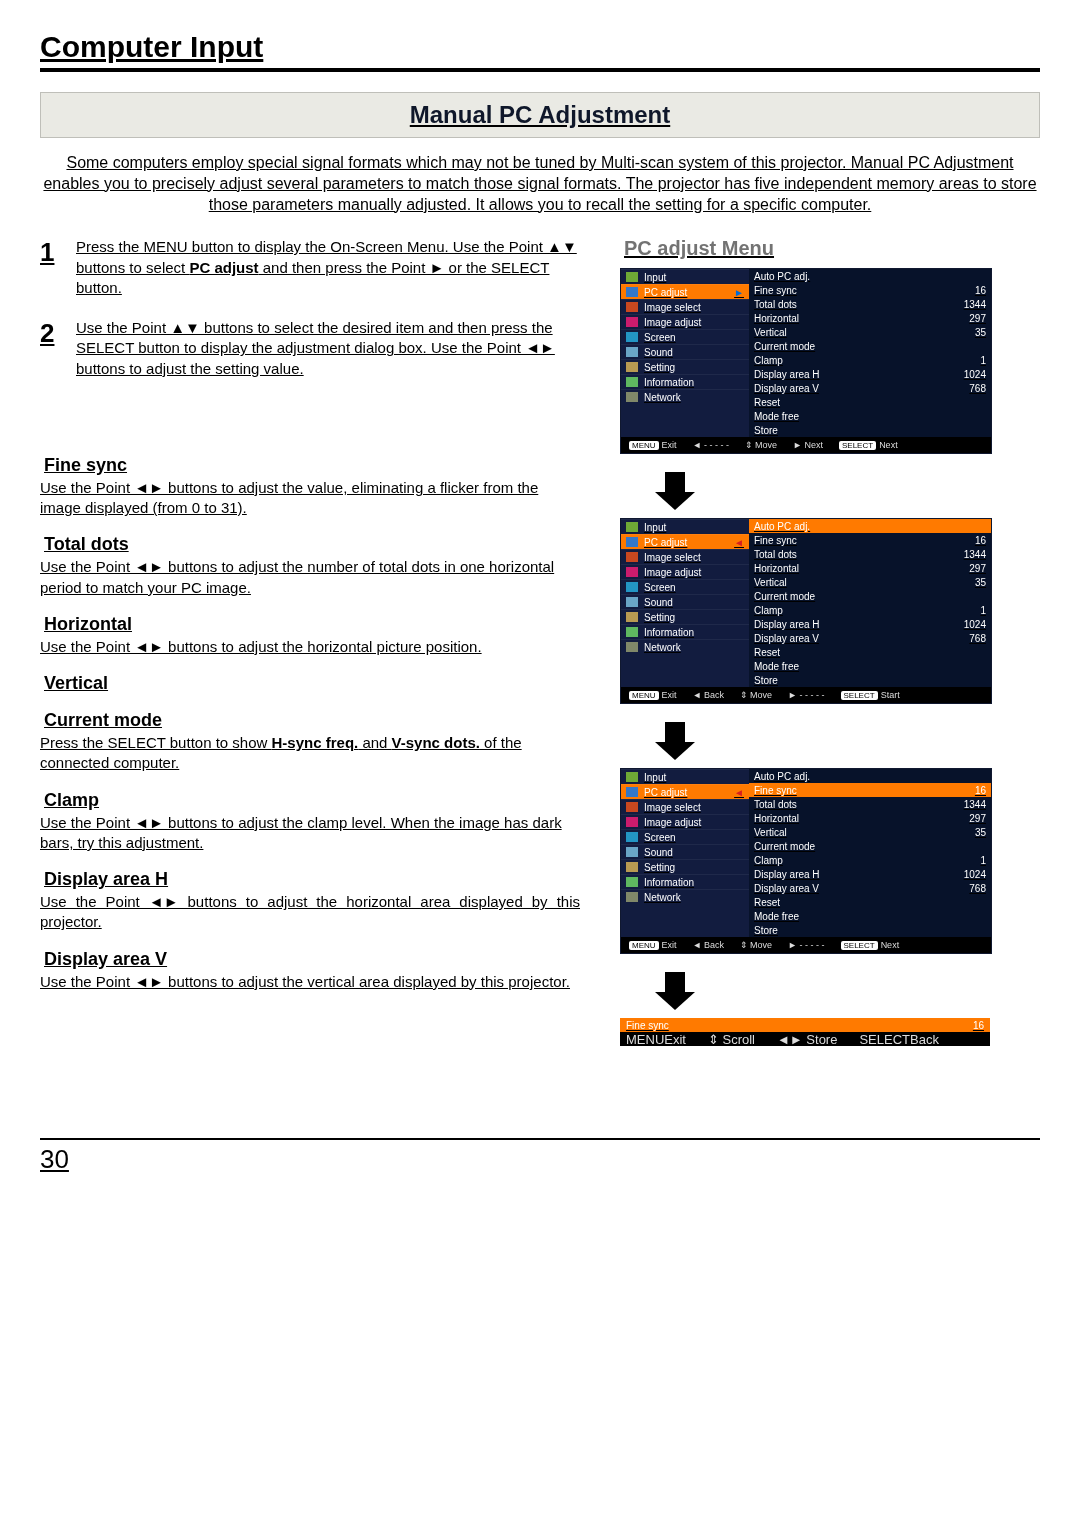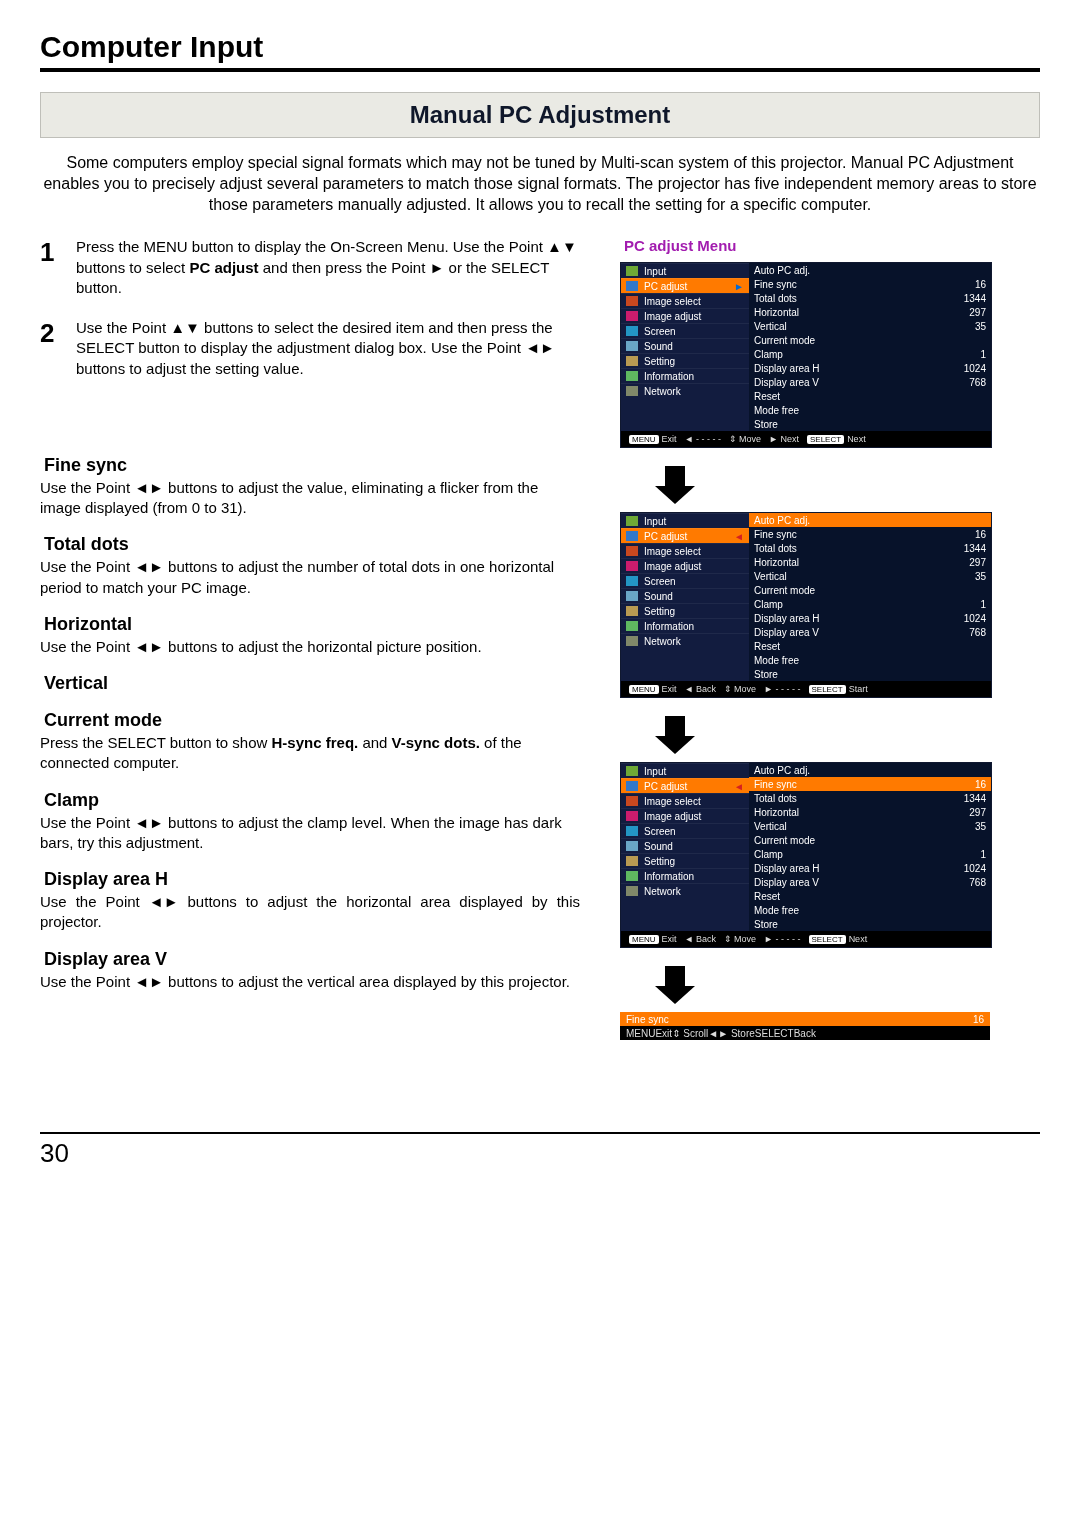--- a/index.html
+++ b/index.html
@@ -7,20 +7,21 @@
     padding: 0;
     font-family: Arial, Helvetica, sans-serif;
     background: #fff;
     width: 1080px;
     font-size: 15px;
   }
   .page {
     width: 1000px;
     margin: 0 auto;
     padding: 30px 17px;
+    text-decoration: underline;
   }
   .page-title {
     font-size: 30px;
     font-weight: bold;
     border-bottom: 4px solid #000;
     padding-bottom: 4px;
     margin-bottom: 20px;
   }
   .section-banner {
     background: #eaeae4;
@@ -65,23 +66,23 @@
   .param-title {
     font-size: 18px;
     font-weight: bold;
     margin: 16px 0 2px 4px;
   }
   .param-body {
     line-height: 1.35;
     margin-bottom: 4px;
   }
   .menu-title {
-    font-size: 15px;
+    font-size: 20px;
     font-weight: bold;
-    color: #a21caf;
+    color: #737373;
     margin: 0 0 8px 4px;
   }
   .osd {
     width: 370px;
     color: #fff;
     font-size: 10px;
     margin-bottom: 18px;
     border: 1px solid #101830;
   }
   .osd-body {
@@ -128,21 +129,21 @@
     font-weight: bold;
     margin-left: auto;
   }
   .osd-footer {
     background: #000;
     display: flex;
     align-items: center;
     height: 16px;
     padding: 0 8px;
     font-size: 9px;
-    gap: 8px;
+    gap: 16px;
     color: #ddd;
   }
   .osd-footer .fkey {
     display: inline-block;
     background: #fff;
     color: #000;
     padding: 0 3px;
     border-radius: 2px;
     font-size: 8px;
     margin-right: 3px;
@@ -183,25 +184,26 @@
     font-size: 10px;
     height: 14px;
     display: flex;
     align-items: center;
     padding: 0 6px;
     justify-content: space-between;
   }
   .adjust-bar-bottom {
     background: #000;
     color: #ddd;
-    font-size: 10px;
+    font-size: 13px;
     height: 14px;
     display: flex;
     align-items: center;
     padding: 0 6px;
+    gap: 22px;
   }
   .bottom-rule {
     border-top: 2px solid #000;
     margin-top: 92px;
     padding-top: 4px;
     font-size: 26px;
   }
   
   .ic-input{background:#6ea936;}
   .ic-pc{background:#3478c9;}

